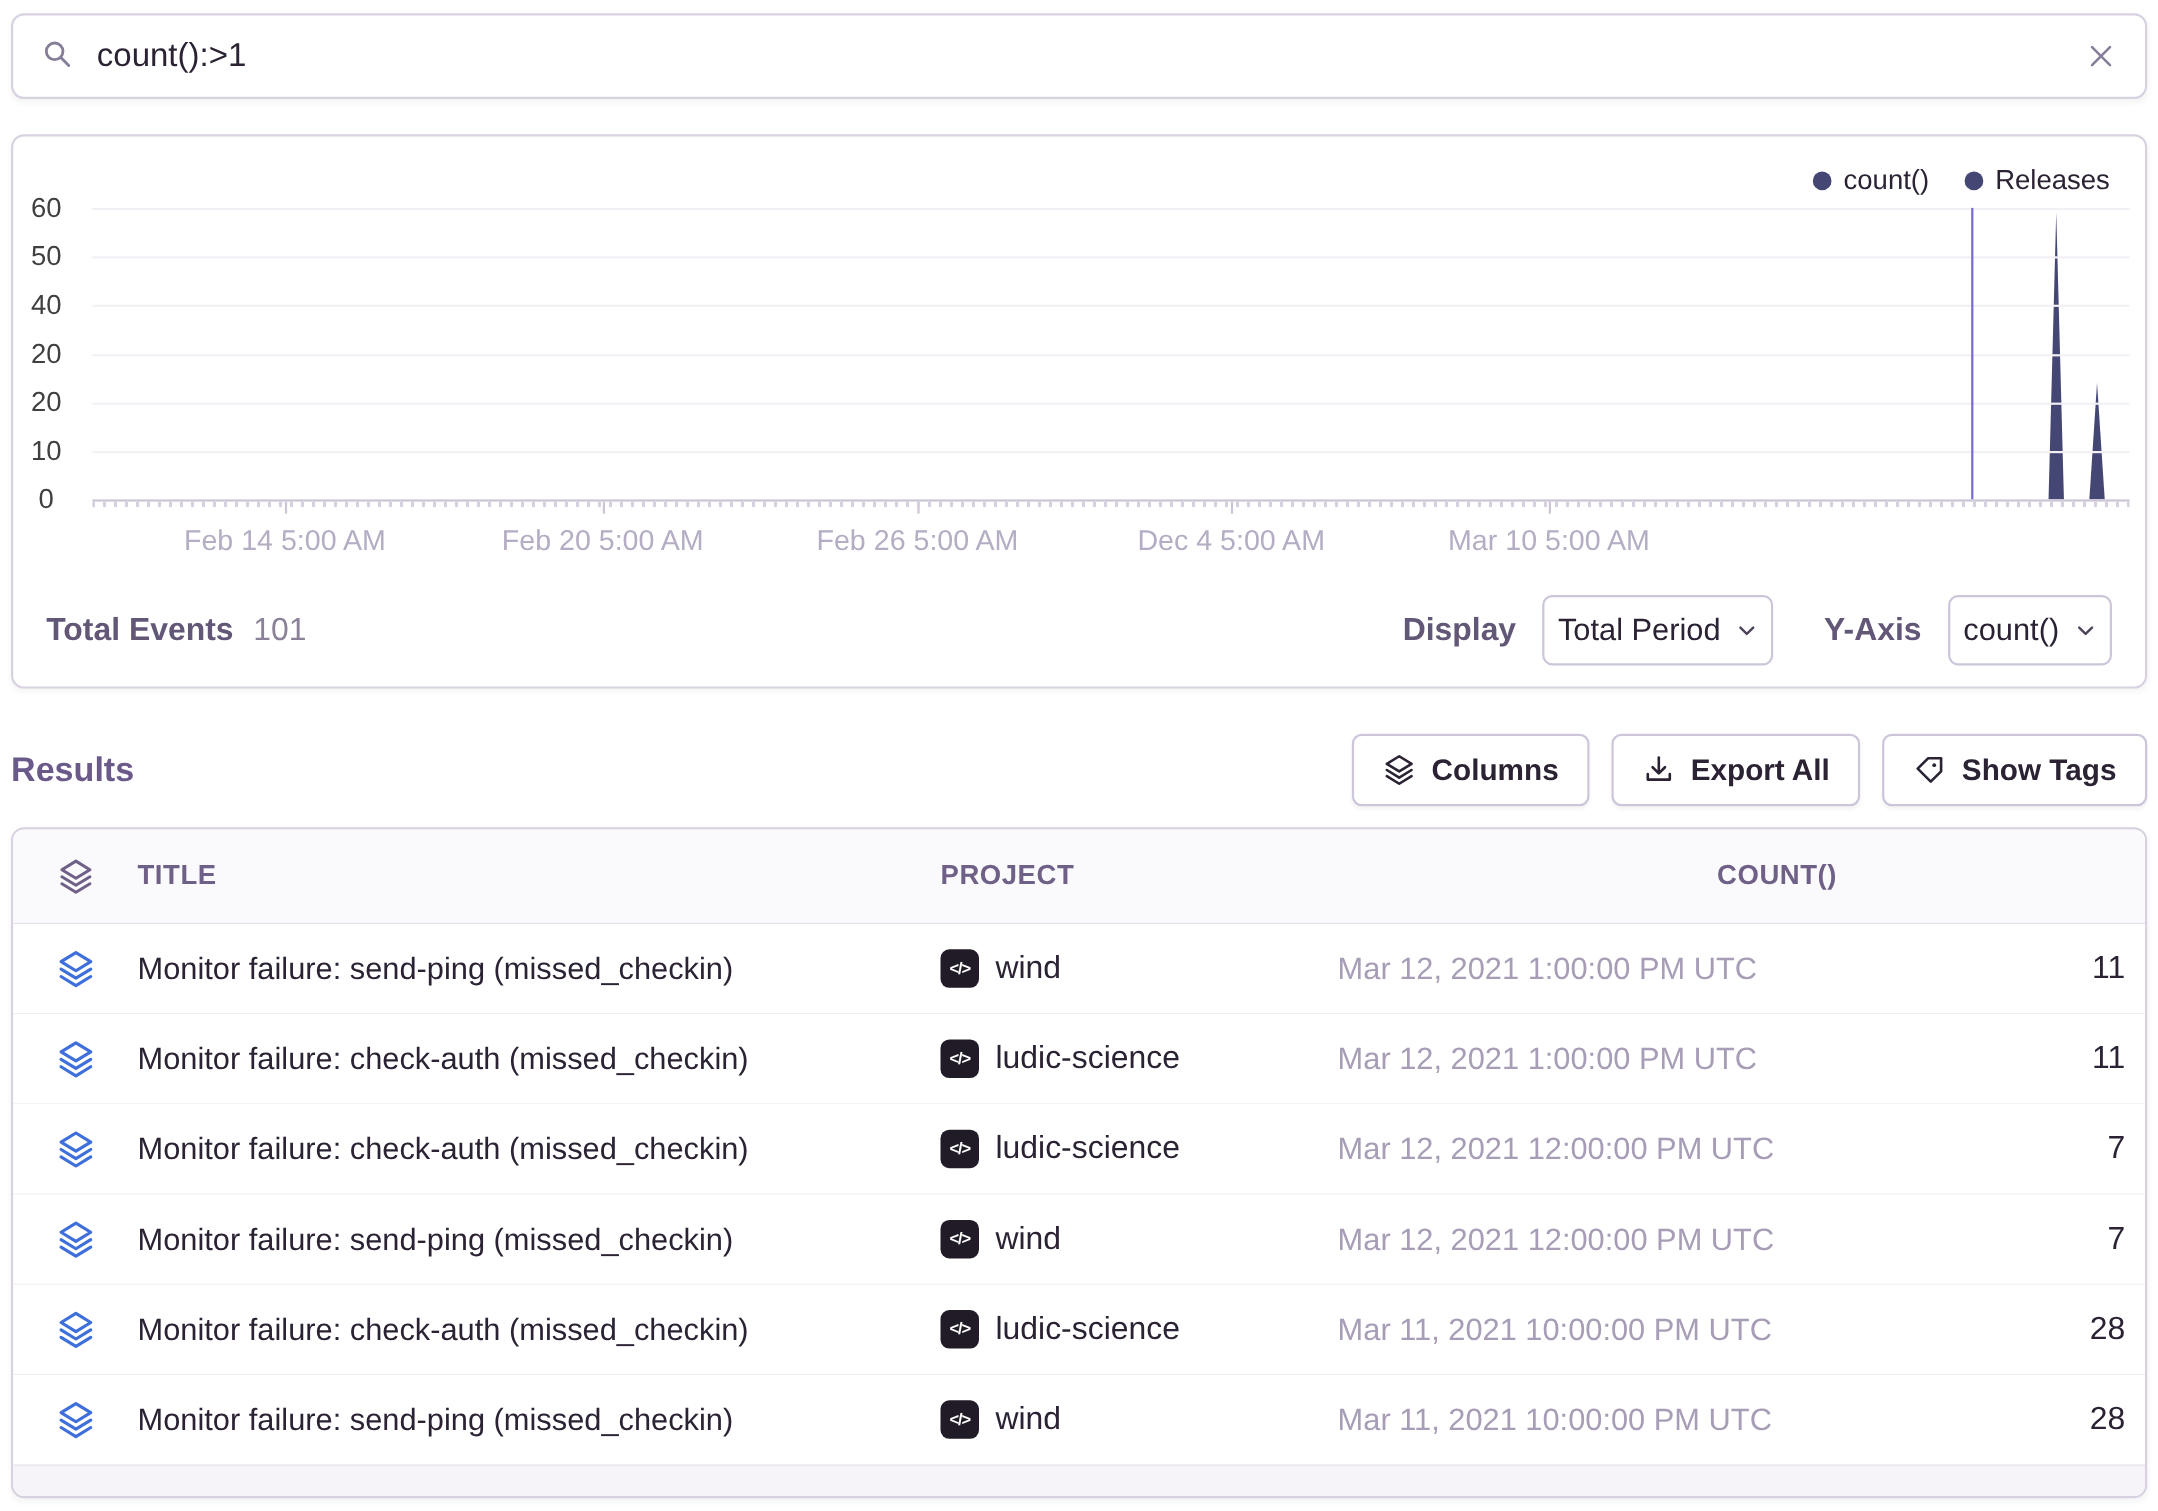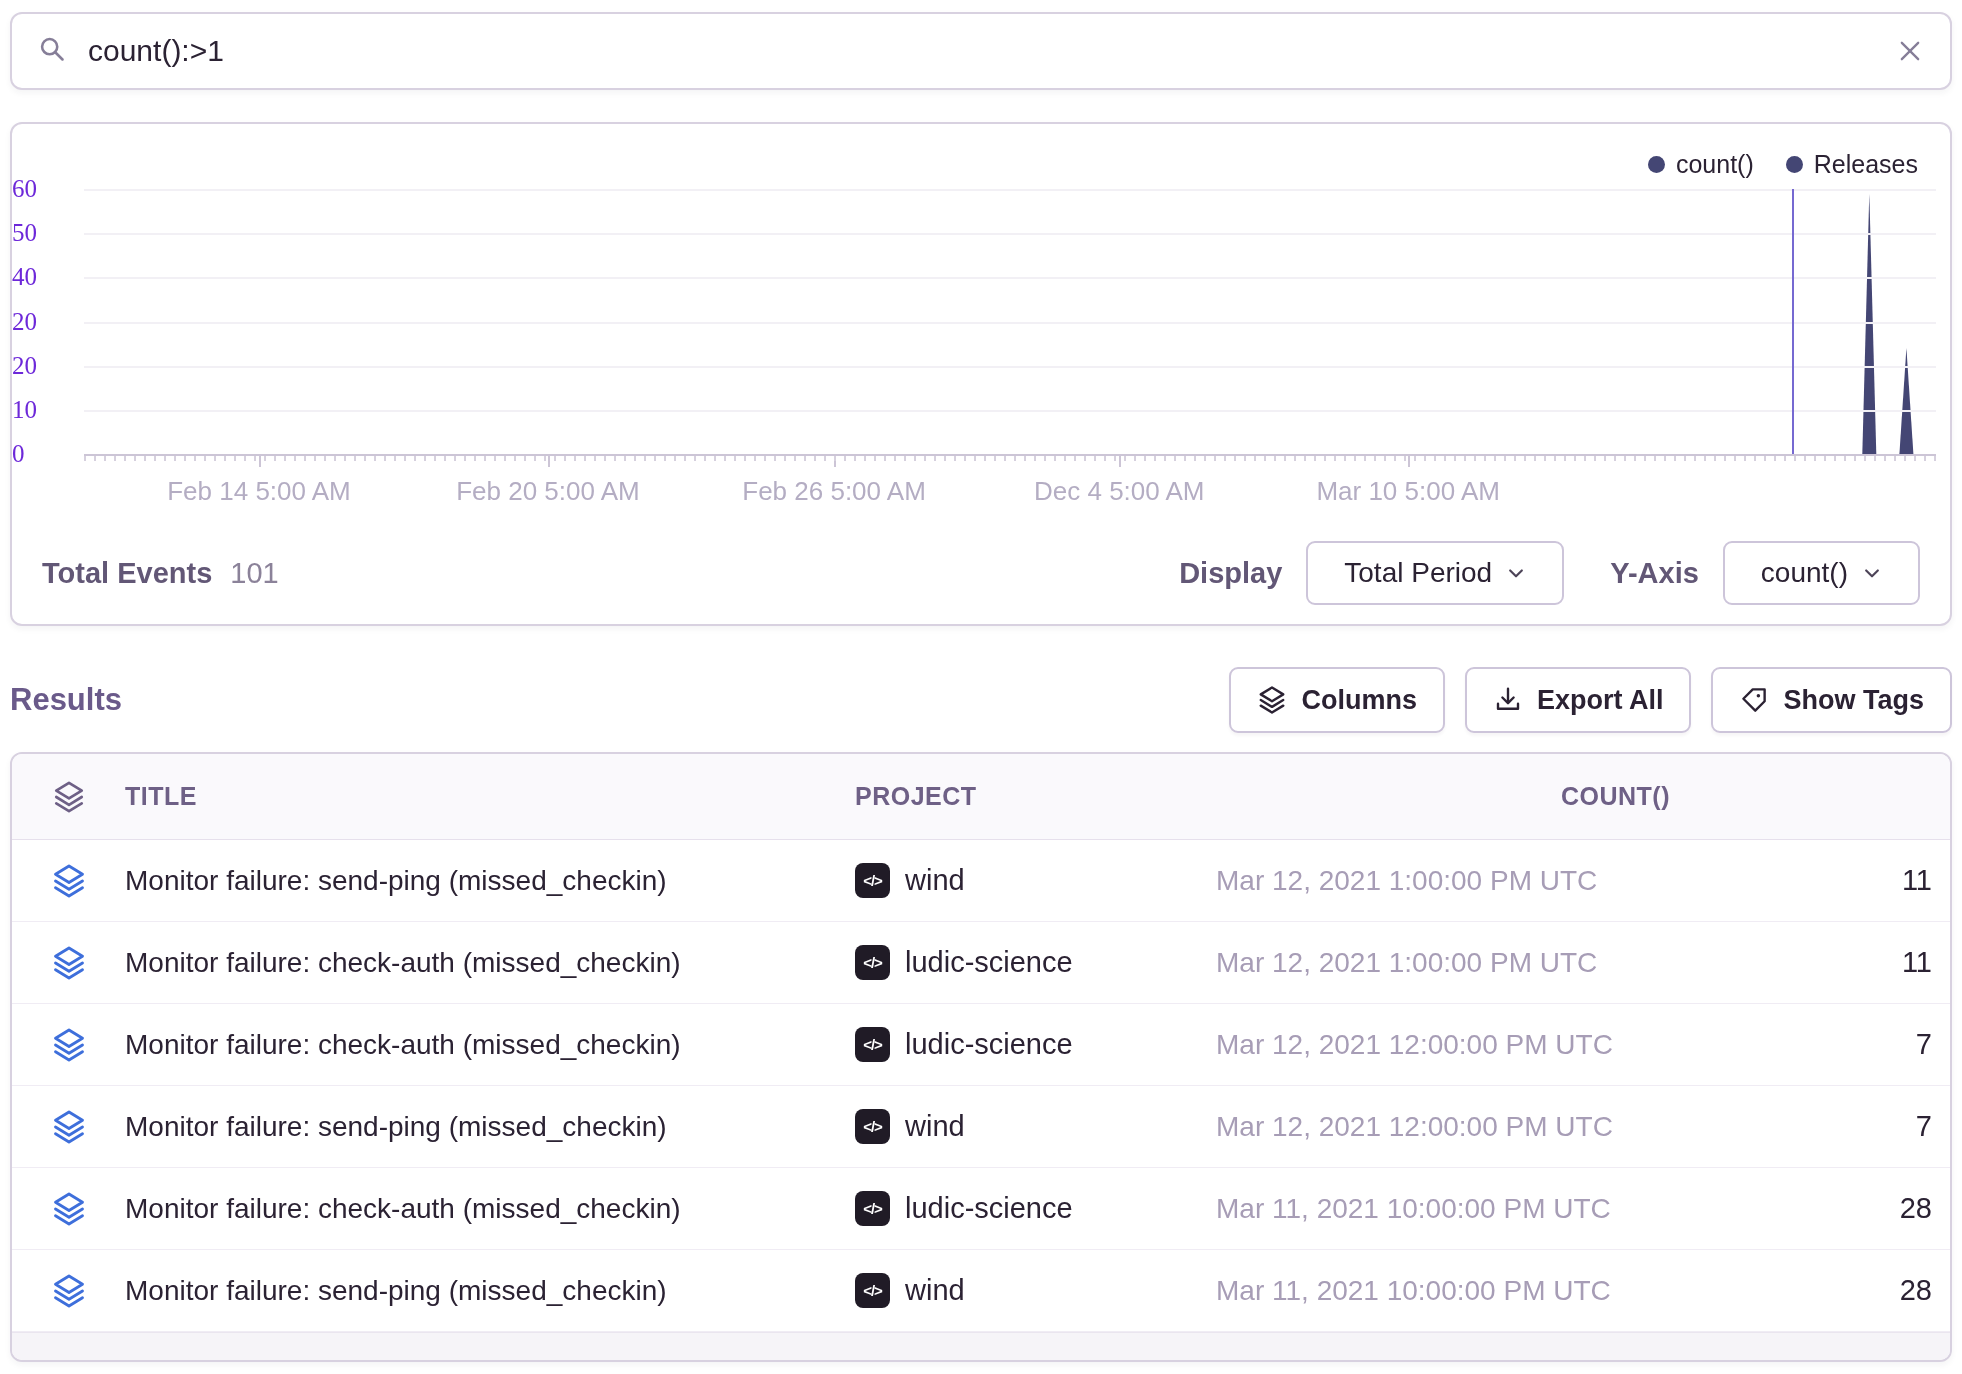--- a/index.html
+++ b/index.html
@@ -82,25 +82,24 @@
     position: absolute;
     left: 0;
     top: 65px;
     width: 60px;
     height: 265px;
   }
   .y-label {
     position: absolute;
     right: 0;
     width: 100%;
-    text-align: left;
+    text-align: center;
     font-size: 25px;
     line-height: 30px;
-    color: #6d28d9;
-    font-family: Liberation Serif, serif;
+    color: #404040;
   }
   .x-axis {
     position: absolute;
     left: 72px;
     top: 330px;
     width: 1852px;
     height: 12px;
     border-top: 2px solid #ccc5d6;
   }
   .x-axis::after {
@@ -148,21 +147,21 @@
   .total-events-label { font-size: 29px; font-weight: 700; color: #625776; }
   .total-events-value { font-size: 29px; color: #8b8299; }
   .chart-controls { display: flex; align-items: center; gap: 24px; }
   .control-label { font-size: 29px; font-weight: 700; color: #625776; }
   .yaxis-gap { margin-left: 22px; }
   .dropdown-btn {
     height: 64px;
     display: flex;
     align-items: center;
     gap: 14px;
-    padding: 0 36px;
+    padding: 0 12px;
     background: #fff;
     border: 2px solid #cdc5da;
     border-radius: 9px;
     font-family: inherit;
     font-size: 28px;
     color: #2b2233;
     cursor: pointer;
   }
 
   

